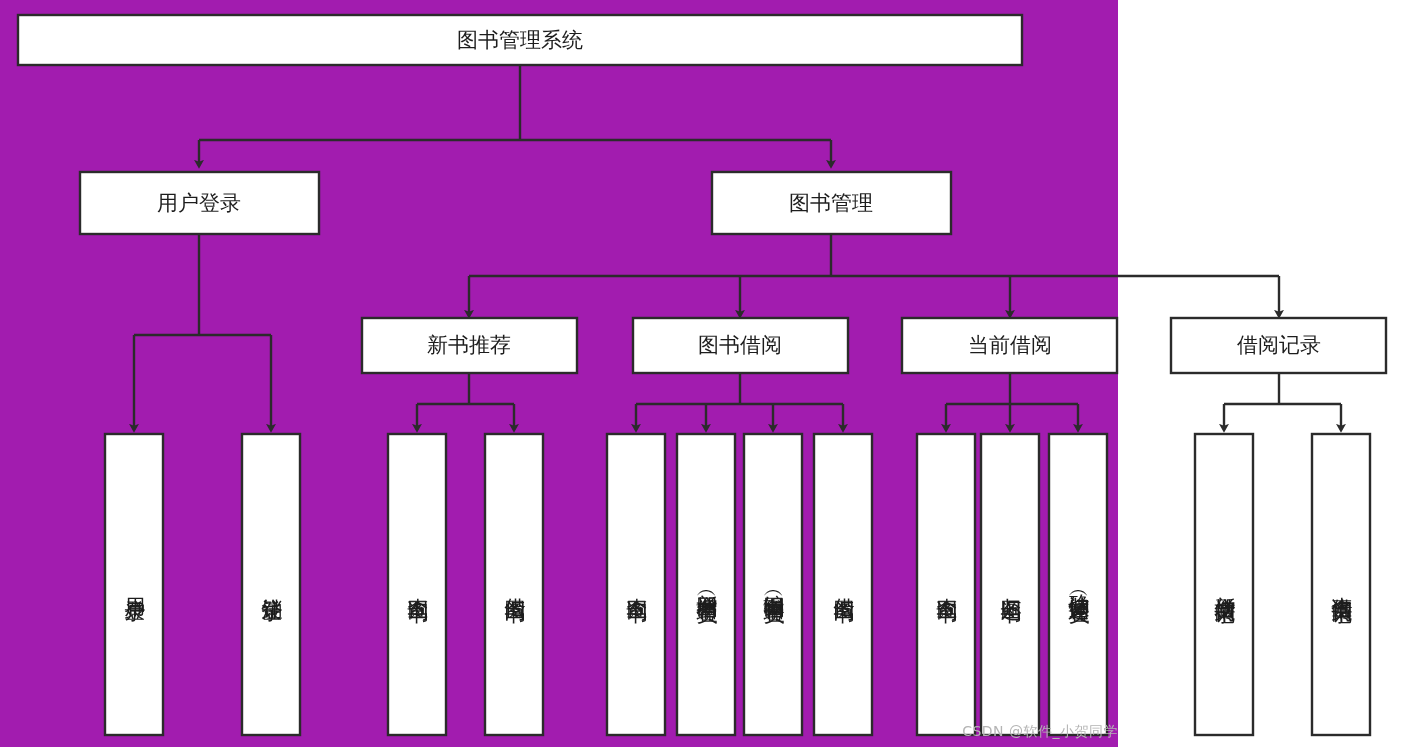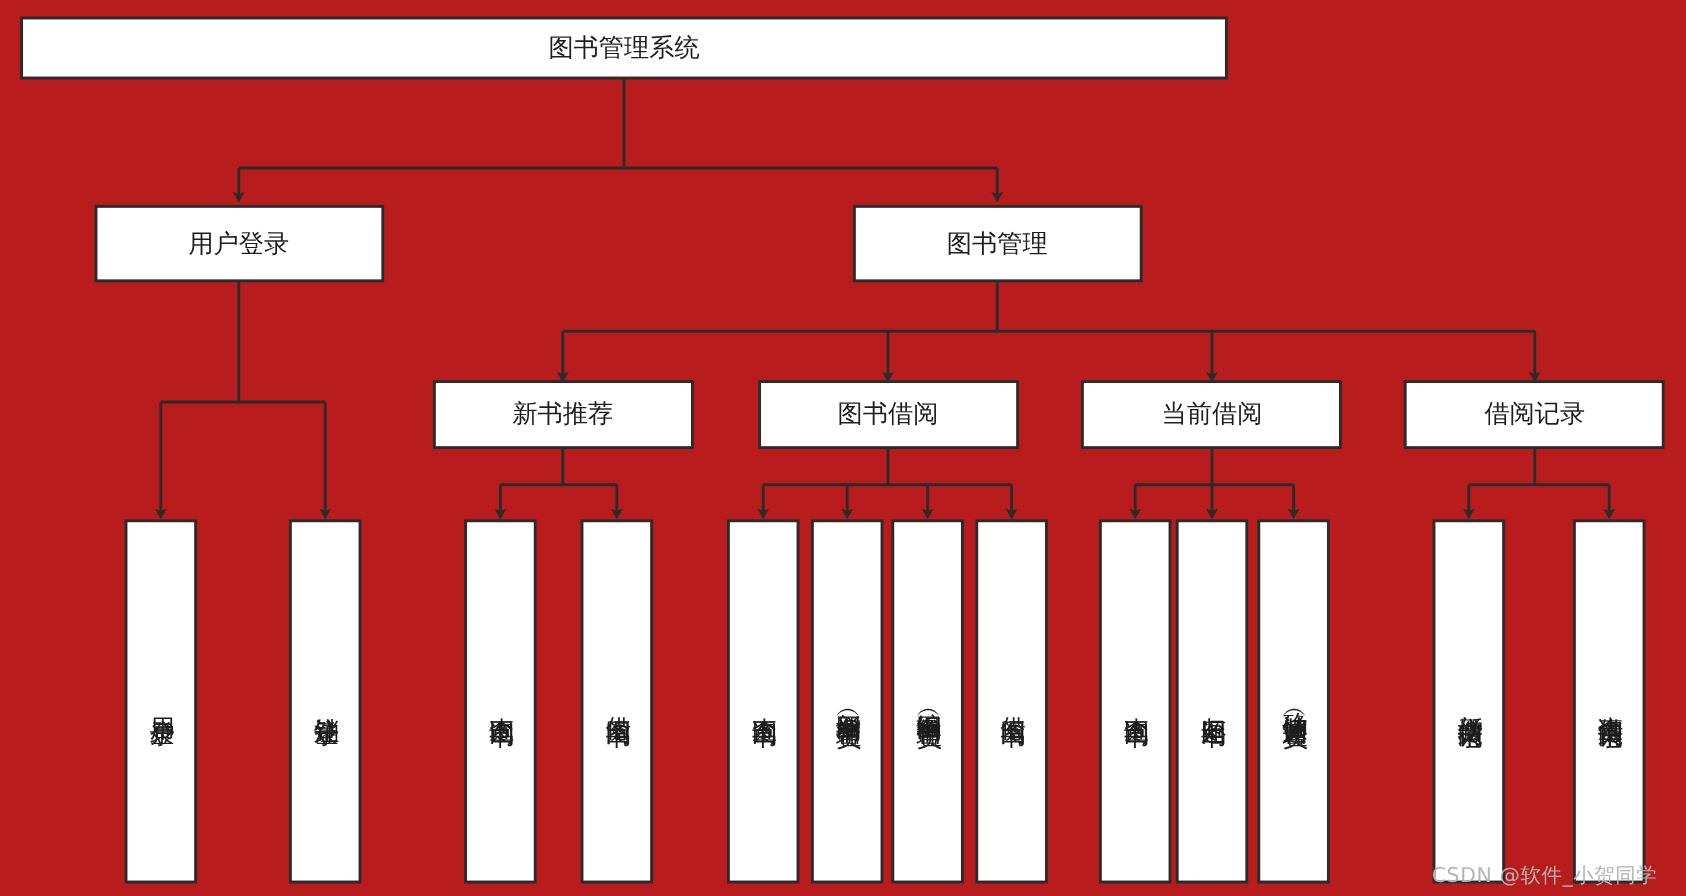--- a/index.html
+++ b/index.html
@@ -8,23 +8,23 @@
     background: #ffffff;
   }
   body {
     width: 1405px;
     height: 747px;
     font-family: "DejaVu Sans", "Liberation Sans", sans-serif;
     overflow: hidden;
   }
   #diagram-root {
     position: relative;
-    width: 1405px;
+    width: 1118px;
     height: 747px;
-    background: #b91c1c;
+    background: #a21caf;
     text-decoration: underline;
   }
   svg.diagram-canvas {
     position: absolute;
     left: 0;
     top: 0;
     width: 1405px;
     height: 747px;
   }
   .node-box {
@@ -52,24 +52,24 @@
     stroke-width: 2.4;
     fill: none;
     stroke-linecap: butt;
   }
   .arrow-head {
     fill: #2b2b2b;
     stroke: none;
   }
   .watermark {
     position: absolute;
-    right: 24px;
+    right: 0;
     bottom: 6px;
     font-family: "DejaVu Sans", "Liberation Sans", sans-serif;
-    font-size: 17px;
+    font-size: 14px;
     color: #b4b4b4;
     white-space: nowrap;
     letter-spacing: 0.5px;
   }
 </style>
 </head>
 <body>
 
 <div id="diagram-root">
 

